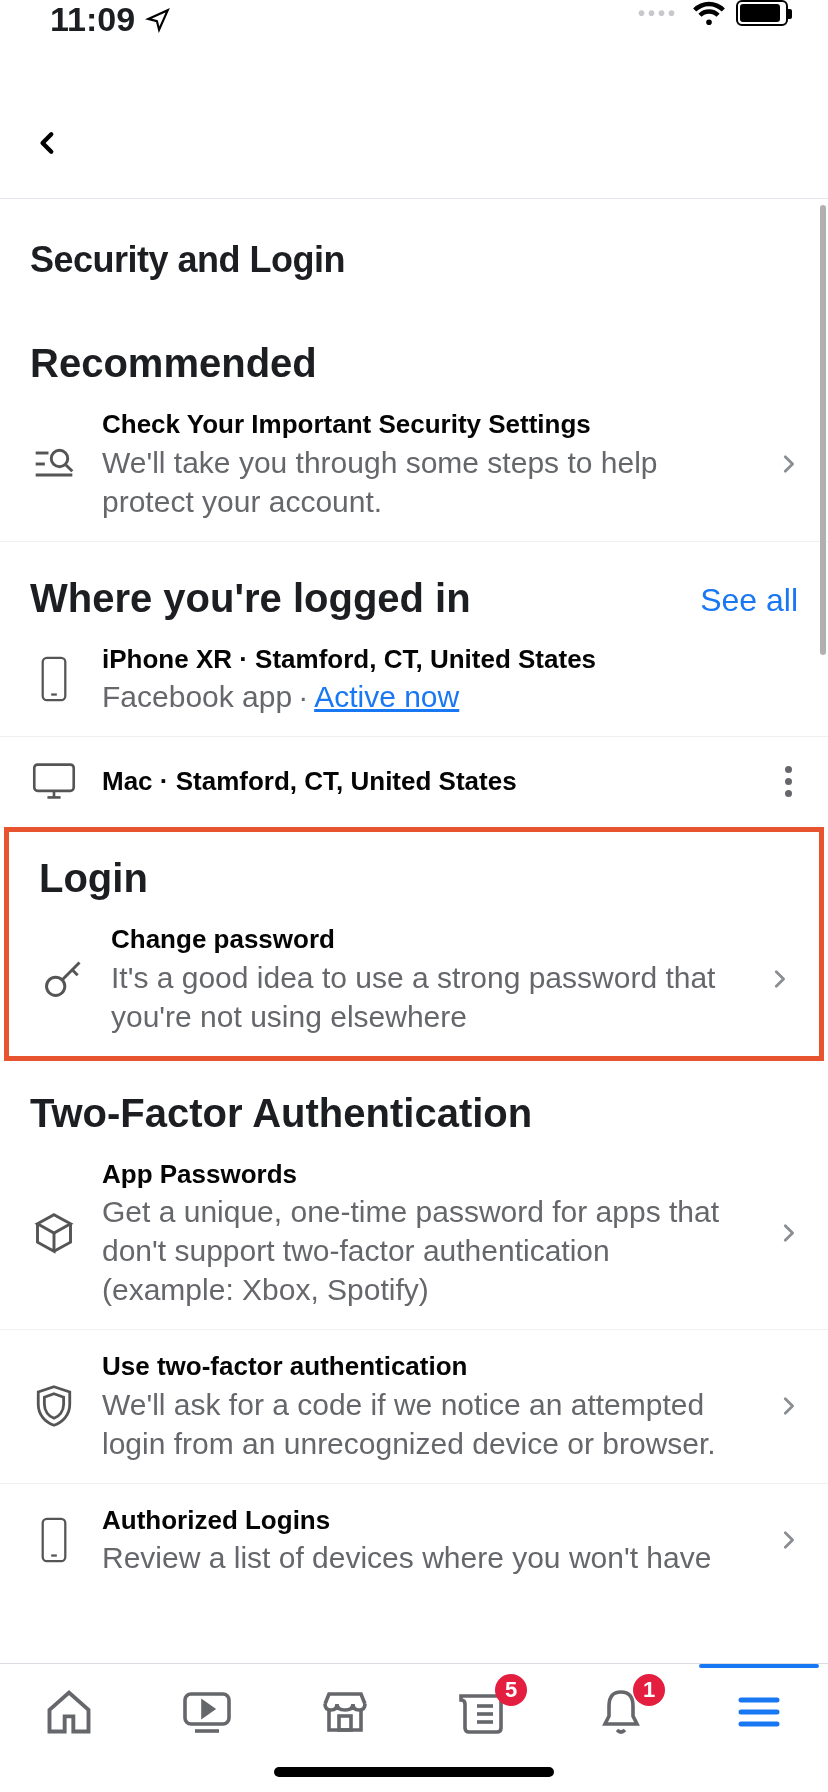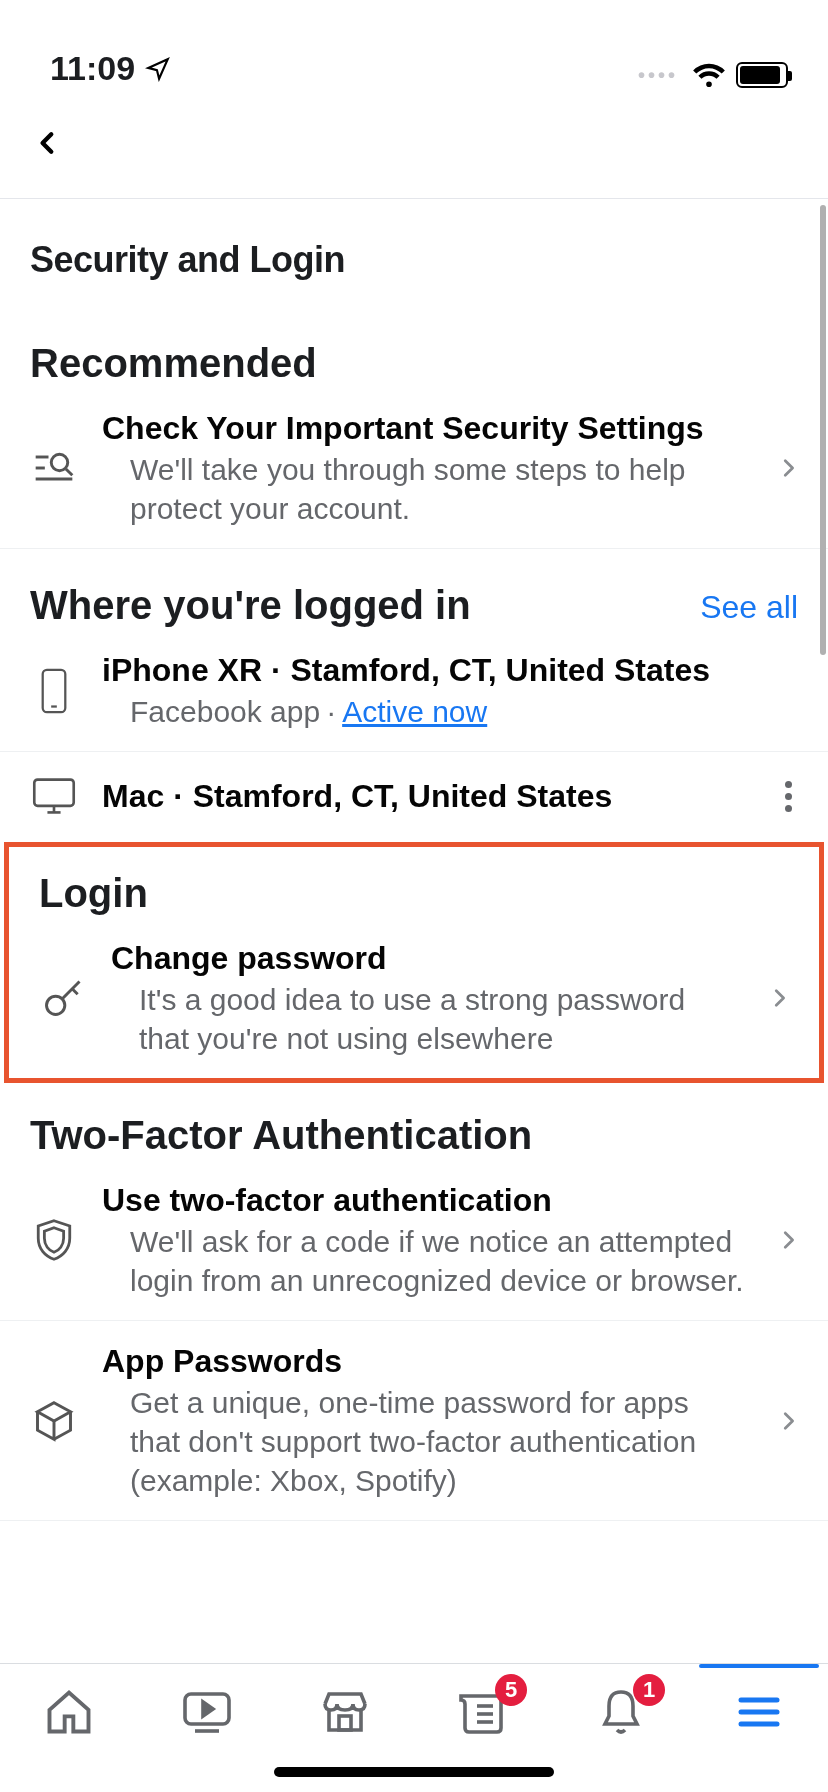--- a/index.html
+++ b/index.html
@@ -1,38 +1,38 @@
 <!DOCTYPE html>
 <html><head>
 <meta charset="utf-8">
 <style>
   * { box-sizing: border-box; margin: 0; padding: 0; }
   html, body { width: 828px; height: 1792px; font-family: -apple-system, Helvetica, Arial, sans-serif; background: #fff; color: #1c1e21; }
-  .status-bar { height: 88px; display: flex; align-items: flex-end; justify-content: space-between; padding: 0 40px 0 50px; font-size: 34px; font-weight: 600; }
+  .status-bar { height: 88px; display: flex; align-items: flex-start; justify-content: space-between; padding: 0 40px 0 50px; font-size: 34px; font-weight: 600; }
   .status-left { display: flex; align-items: center; gap: 10px; }
   .status-right { display: flex; align-items: center; gap: 10px; }
   .battery { width: 52px; height: 26px; border: 2.5px solid #000; border-radius: 6px; position: relative; display:flex; align-items:center; }
   .battery::after { content:""; position:absolute; right:-6px; top:7px; width:4px; height:10px; background:#000; border-radius:0 2px 2px 0;}
   .battery-fill { background:#000; height:18px; width:40px; margin-left:2px; border-radius:3px;}
   .wifi-svg { width:34px; height:26px; }
   .dots { color:#c7c7cc; letter-spacing:3px; font-size:20px; margin-right:4px;}
   .nav-bar { height: 110px; display:flex; align-items:center; padding: 0 28px; }
   .back-btn { width:40px; height:40px; display:flex; align-items:center; justify-content:center; }
   .scroll { border-top: 1px solid #e4e6eb; position:relative; height: 1465px; overflow:hidden;}
   .scroll-indicator { position:absolute; right:2px; top:6px; width:6px; height:450px; background:#b0b0b0; border-radius:3px;}
   h1.page-title { font-size: 36px; font-weight: 800; padding: 40px 30px 10px 30px; letter-spacing:-0.5px;}
   h2.section-title { font-size: 40px; font-weight: 800; padding: 50px 30px 2px 30px; }
   .section-header-row { display:flex; align-items:flex-end; justify-content:space-between; padding-right:30px;}
   .see-all { color:#1877f2; font-size:32px; font-weight:400; padding-bottom:4px;}
   .row { display:flex; align-items:center; padding: 20px 20px 20px 30px; gap: 24px; border-bottom: 1px solid #eef0f2; }
   .row.no-border { border-bottom: none; }
   .row-icon { width: 48px; height: 48px; flex-shrink:0; display:flex; align-items:center; justify-content:center; color:#555;}
   .row-body { flex:1; min-width:0; }
-  .row-title { font-size: 32px; font-weight: 700; color:#050505; line-height:1.25; }
-  .row-sub { font-size: 30px; color:#65676b; line-height:1.3; margin-top:2px;margin-left:28px;}
+  .row-title { font-size: 26px; font-weight: 700; color:#050505; line-height:1.25; }
+  .row-sub { font-size: 30px; color:#65676b; line-height:1.3; margin-top:2px;}
   .row-sub .sep { margin: 0 6px; }
   .row-sub .active { color:#1877f2;text-decoration:underline; }
   .chev { flex-shrink:0; width:40px; height:40px; display:flex; align-items:center; justify-content:center; color:#8a8d91;}
   .more-dots { flex-shrink:0; width:40px; height:40px; display:flex; flex-direction:column; align-items:center; justify-content:center; gap:5px;}
   .more-dots span { width:7px; height:7px; background:#65676b; border-radius:50%;}
   .highlight-box { border: 5px solid #e8542f; margin: 2px 4px 0 4px; }
   .highlight-box h2.section-title { padding-top: 24px; }
   .tab-bar { height: 128px; border-top:1px solid #dadde1; display:flex; align-items:flex-start; justify-content:space-around; padding-top:18px; background:#fff; position:relative;}
   .tab { width:60px; height:60px; display:flex; align-items:center; justify-content:center; position:relative; color:#65676b;}
   .tab.active { color:#1877f2; }
@@ -154,55 +154,72 @@
             <polyline points="9 4 17 12 9 20"></polyline>
           </svg>
       </div>
     </div>
   </div>
 
   <h2 class="section-title" style="padding-top:30px">Two-Factor Authentication</h2>
 
   <div class="row">
     <div class="row-icon">
-      <svg width="42" height="46" viewBox="0 0 24 26" fill="none" stroke="#555" stroke-width="1.6">
-          <path d="M12 2 L21 5 V12 C21 18 17 22.5 12 24 C7 22.5 3 18 3 12 V5 Z"></path>
-          <path d="M12 6 L17.5 8 V12 C17.5 16 15 19 12 20 C9 19 6.5 16 6.5 12 V8 Z"></path>
-        </svg>
-    </div>
-    <div class="row-body">
-      <div class="row-title">Use two-factor authentication</div>
-      <div class="row-sub">We'll ask for a code if we notice an attempted login from an unrecognized device or browser.</div>
-    </div>
-    <div class="chev">
-      <svg width="22" height="34" viewBox="0 0 24 24" fill="none" stroke="#8a8d91" stroke-width="3" stroke-linecap="round" stroke-linejoin="round">
-          <polyline points="9 4 17 12 9 20"></polyline>
-        </svg>
-    </div>
-  </div>
-
-  <div class="row">
-    <div class="row-icon">
       <svg width="44" height="44" viewBox="0 0 24 24" fill="none" stroke="#555" stroke-width="1.6">
           <path d="M12 2 L21 7 L12 12 L3 7 Z"></path>
           <path d="M3 7 V17 L12 22 V12"></path>
           <path d="M21 7 V17 L12 22"></path>
         </svg>
     </div>
     <div class="row-body">
       <div class="row-title">App Passwords</div>
       <div class="row-sub">Get a unique, one-time password for apps that don't support two-factor authentication (example: Xbox, Spotify)</div>
     </div>
     <div class="chev">
       <svg width="22" height="34" viewBox="0 0 24 24" fill="none" stroke="#8a8d91" stroke-width="3" stroke-linecap="round" stroke-linejoin="round">
           <polyline points="9 4 17 12 9 20"></polyline>
         </svg>
     </div>
   </div>
 
+  <div class="row">
+    <div class="row-icon">
+      <svg width="42" height="46" viewBox="0 0 24 26" fill="none" stroke="#555" stroke-width="1.6">
+          <path d="M12 2 L21 5 V12 C21 18 17 22.5 12 24 C7 22.5 3 18 3 12 V5 Z"></path>
+          <path d="M12 6 L17.5 8 V12 C17.5 16 15 19 12 20 C9 19 6.5 16 6.5 12 V8 Z"></path>
+        </svg>
+    </div>
+    <div class="row-body">
+      <div class="row-title">Use two-factor authentication</div>
+      <div class="row-sub">We'll ask for a code if we notice an attempted login from an unrecognized device or browser.</div>
+    </div>
+    <div class="chev">
+      <svg width="22" height="34" viewBox="0 0 24 24" fill="none" stroke="#8a8d91" stroke-width="3" stroke-linecap="round" stroke-linejoin="round">
+          <polyline points="9 4 17 12 9 20"></polyline>
+        </svg>
+    </div>
+  </div>
+
+  <div class="row no-border" style="padding-bottom:0">
+    <div class="row-icon">
+      <svg width="38" height="48" viewBox="0 0 24 34" fill="none" stroke="#555" stroke-width="1.6">
+          <rect x="4" y="2" width="16" height="30" rx="3"></rect>
+          <line x1="10" y1="28" x2="14" y2="28"></line>
+        </svg>
+    </div>
+    <div class="row-body">
+      <div class="row-title">Authorized Logins</div>
+      <div class="row-sub">Review a list of devices where you won't have</div>
+    </div>
+    <div class="chev">
+      <svg width="22" height="34" viewBox="0 0 24 24" fill="none" stroke="#8a8d91" stroke-width="3" stroke-linecap="round" stroke-linejoin="round">
+          <polyline points="9 4 17 12 9 20"></polyline>
+        </svg>
+    </div>
+  </div>
 </div>
 
 <div class="tab-bar">
   <div class="tab">
     <svg width="52" height="52" viewBox="0 0 24 24" fill="none" stroke="#65676b" stroke-width="1.8">
         <path d="M3 11 L12 3 L21 11 V21 H14 V14 H10 V21 H3 Z"></path>
       </svg>
   </div>
   <div class="tab">
     <svg width="52" height="46" viewBox="0 0 26 22" fill="none" stroke="#65676b" stroke-width="1.8">

